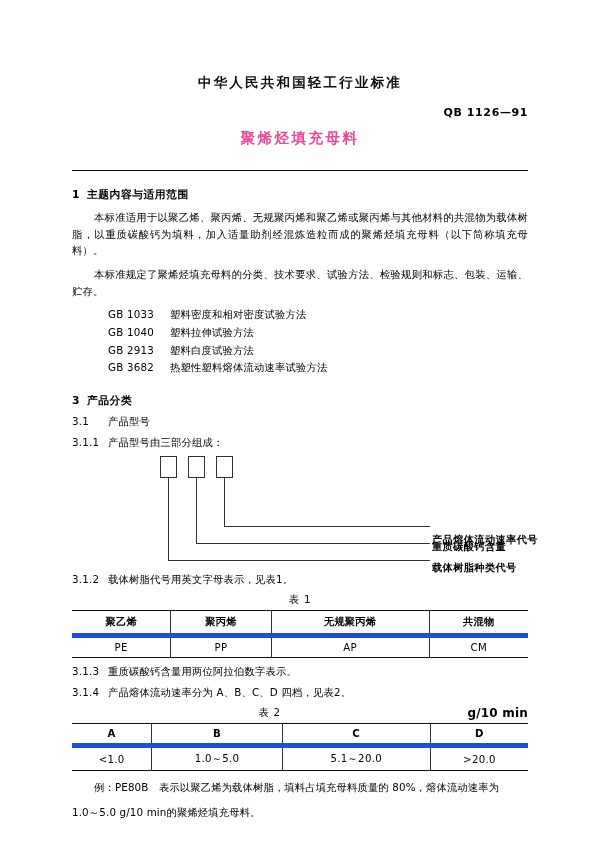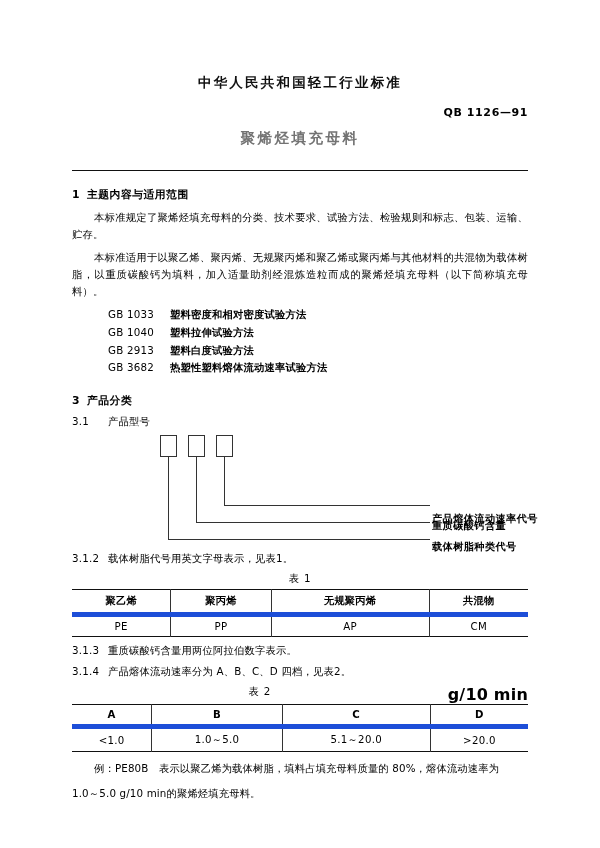--- a/index.html
+++ b/index.html
@@ -46,21 +46,21 @@
     font-weight: bold;
     margin-top: 14px;
     letter-spacing: 0.6px;
   }
   .doc-title {
     text-align: center;
     font-size: 14.5px;
     font-weight: bold;
     letter-spacing: 2.5px;
     margin-top: 10px;
-    color: #737373;
+    color: #ec4899;
   }
   .title-rule {
     margin-top: 22px;
     border: 0;
     border-top: 1.6px solid #111;
     height: 0;
   }
 
   
   .sec-title {
@@ -88,21 +88,21 @@
   .ref-item {
     font-size: 10.3px;
     line-height: 1.72;
     padding-left: 36px;
     letter-spacing: 0.2px;
   }
   .ref-code {
     display: inline-block;
     width: 62px;
   }
-  .ref-name { font-weight: bold; }
+  .ref-name { font-weight: normal; }
 
   .clause {
     font-size: 10.3px;
     margin-top: 7px;
     letter-spacing: 0.2px;
   }
   .clause-num {
     display: inline-block;
     min-width: 36px;
   }
@@ -141,21 +141,21 @@
   
   .tbl-caption {
     text-align: center;
     font-size: 10.3px;
     margin-top: 6px;
     margin-bottom: 3px;
     letter-spacing: 0.8px;
   }
   .tbl-unit {
     float: right;
-    font-size: 16px;
+    font-size: 12px;
     font-weight: bold;
     letter-spacing: 0.2px;
   }
   table.std {
     width: 100%;
     border-collapse: collapse;
     font-size: 10.2px;
   }
   table.std th,
   table.std td {
@@ -192,22 +192,22 @@
     <div class="doc-head">
       <div class="head-line1">中华人民共和国轻工行业标准</div>
     </div>
     <div class="std-code">QB 1126—91</div>
     <div class="doc-title">聚烯烃填充母料</div>
     <hr class="title-rule">
 
     <div class="sec-title">
       <span class="sec-num">1</span><span>主题内容与适用范围</span>
     </div>
+    <div class="para indent">本标准适用于以聚乙烯、聚丙烯、无规聚丙烯和聚乙烯或聚丙烯与其他材料的共混物为载体树脂，以重质碳酸钙为填料，加入适量助剂经混炼造粒而成的聚烯烃填充母料（以下简称填充母料）。</div>
     <div class="para indent">本标准规定了聚烯烃填充母料的分类、技术要求、试验方法、检验规则和标志、包装、运输、贮存。</div>
-    <div class="para indent">本标准适用于以聚乙烯、聚丙烯、无规聚丙烯和聚乙烯或聚丙烯与其他材料的共混物为载体树脂，以重质碳酸钙为填料，加入适量助剂经混炼造粒而成的聚烯烃填充母料（以下简称填充母料）。</div>
 
     <div class="ref-list">
       <div class="ref-item">
         <span class="ref-code">GB 1033</span><span class="ref-name">塑料密度和相对密度试验方法</span>
       </div>
       <div class="ref-item">
         <span class="ref-code">GB 1040</span><span class="ref-name">塑料拉伸试验方法</span>
       </div>
       <div class="ref-item">
         <span class="ref-code">GB 2913</span><span class="ref-name">塑料白度试验方法</span>
@@ -216,20 +216,23 @@
         <span class="ref-code">GB 3682</span><span class="ref-name">热塑性塑料熔体流动速率试验方法</span>
       </div>
     </div>
 
     <div class="sec-title">
       <span class="sec-num">3</span><span>产品分类</span>
     </div>
 
     <div class="clause">
       <span class="clause-num">3.1</span><span>产品型号</span>
+    </div>
+    <div class="clause">
+      <span class="clause-num">3.1.1</span><span>产品型号由三部分组成：</span>
     </div>
 
     <div class="diagram">
 
       <div class="mbox" style="left:88px; top:2px;"></div>
       <div class="mbox" style="left:116px; top:2px;"></div>
       <div class="mbox" style="left:144px; top:2px;"></div>
 
       <div class="vline" style="left:152px; top:24px; height:48px;"></div>
       <div class="hline" style="left:152px; top:72px; width:206px;"></div>

